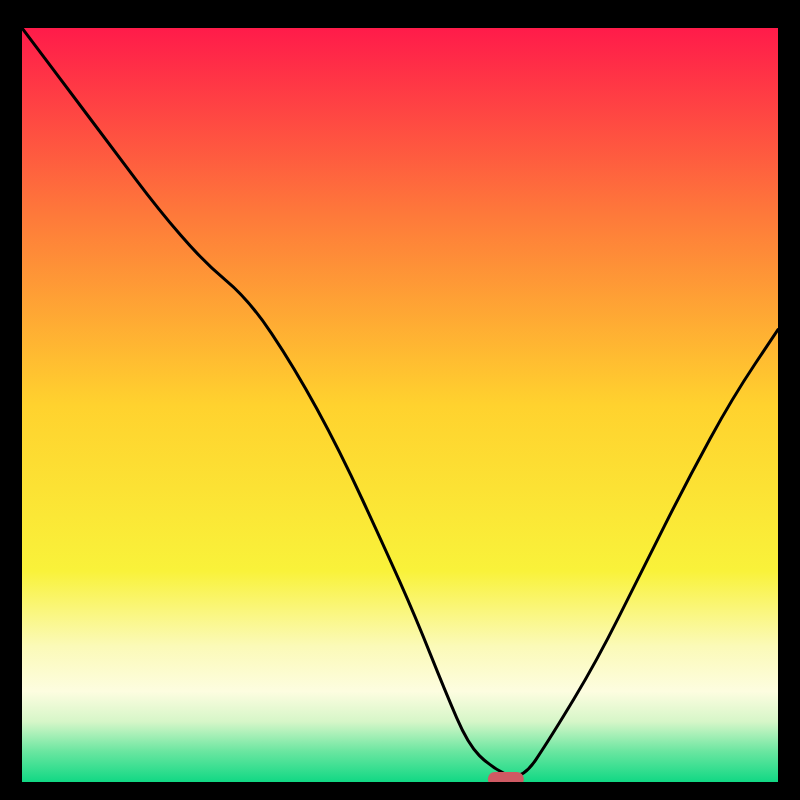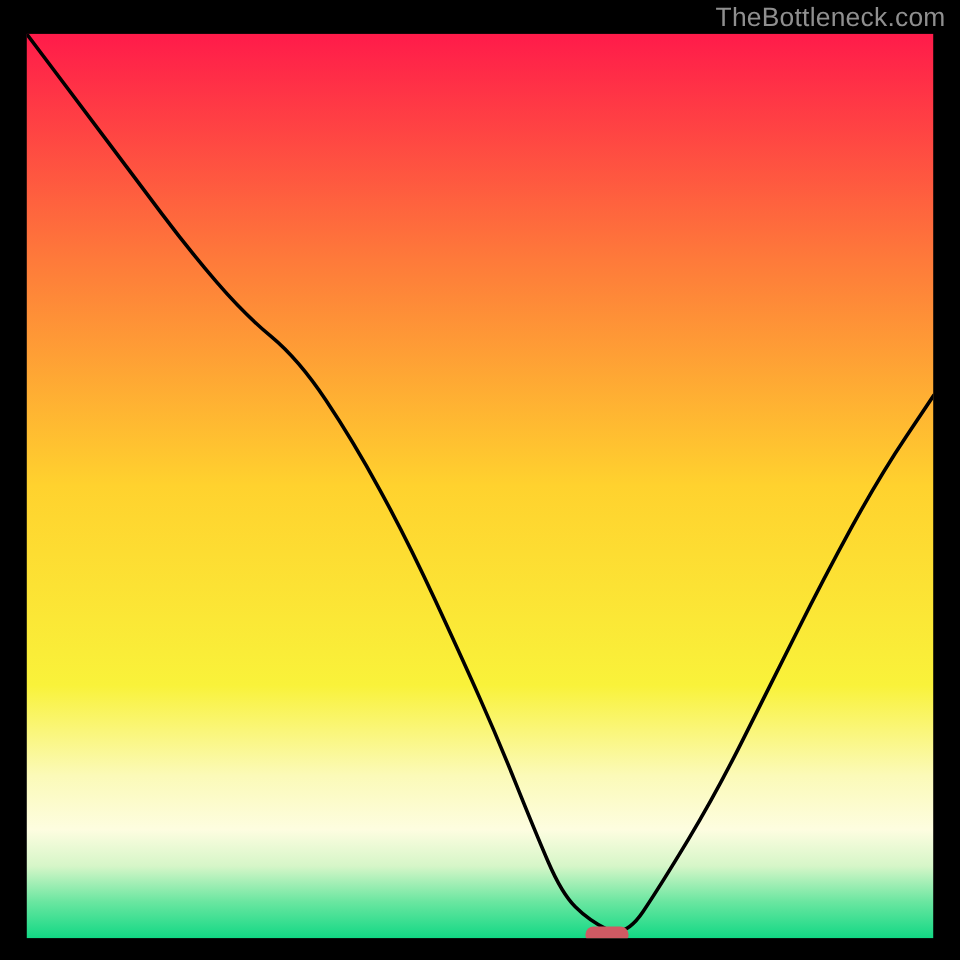--- a/index.html
+++ b/index.html
@@ -38,21 +38,20 @@
   .plot svg {
     display: block;
     width: 100%;
     height: 100%;
   }
 </style>
 </head>
 <body>
 
 <div class="frame">
-  <div class="watermark">TheBottleneck.com</div>
 
   <div class="plot">
     <svg viewBox="0 0 756 754" preserveAspectRatio="none">
       <defs>
         <linearGradient id="bg-grad" x1="0" y1="0" x2="0" y2="1">
         <stop offset="0%" stop-color="#ff1b4a"></stop>
             <stop offset="25%" stop-color="#fe7a3a"></stop>
             <stop offset="50%" stop-color="#ffd22e"></stop>
             <stop offset="72%" stop-color="#f9f23a"></stop>
             <stop offset="82%" stop-color="#fbfab8"></stop>

